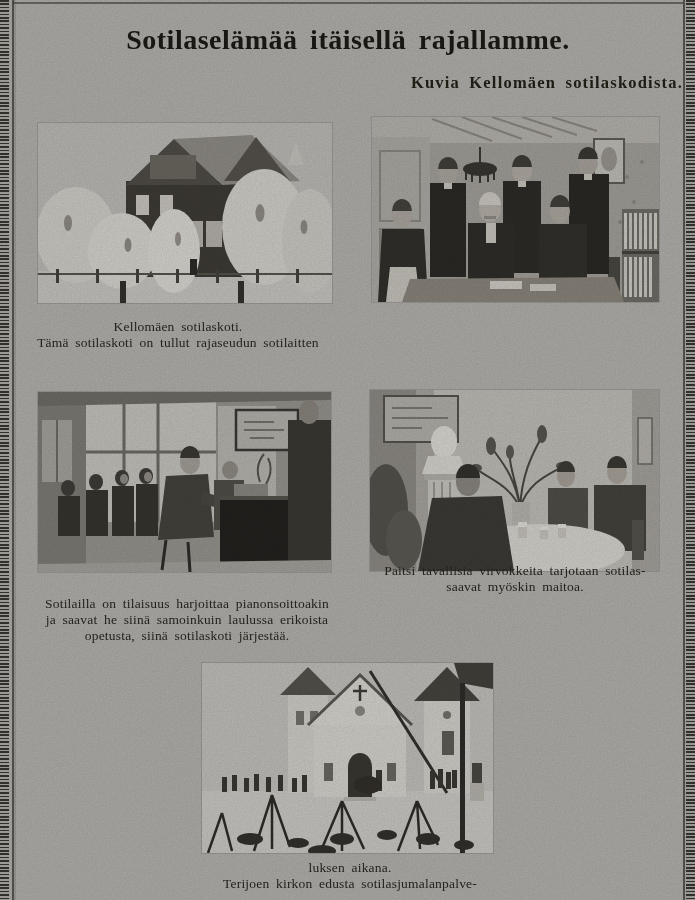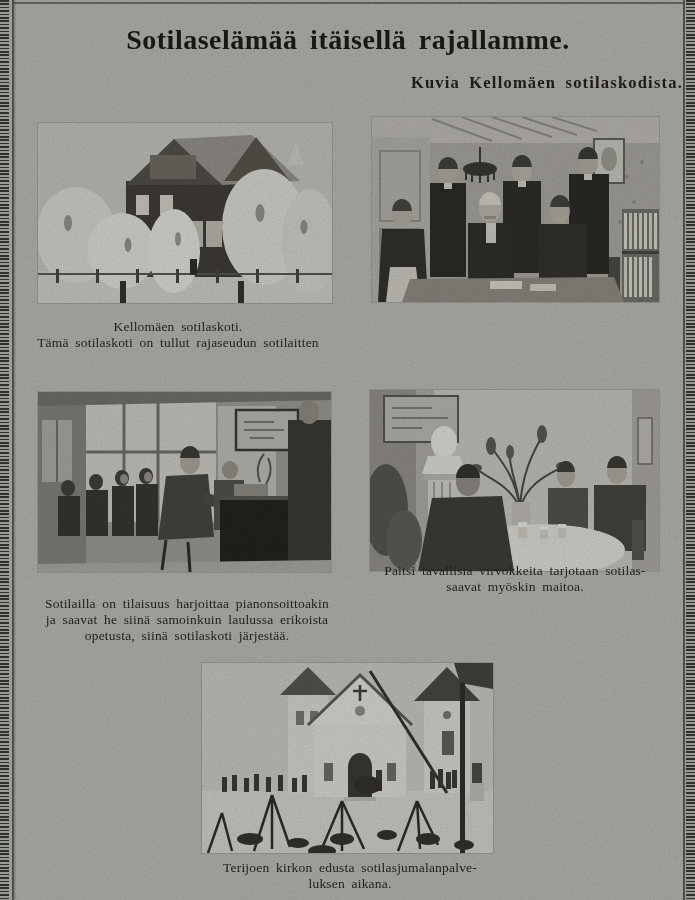--- a/index.html
+++ b/index.html
@@ -314,22 +314,22 @@
     <div>ja saavat he siinä samoinkuin laulussa erikoista</div>
     <div>opetusta, siinä sotilaskoti järjestää.</div>
   </div>
 
   <div class="caption cap-3">
     <div>Paitsi tavallisia virvokkeita tarjotaan sotilas-</div>
     <div>saavat myöskin maitoa.</div>
   </div>
 
   <div class="caption cap-4">
+    <div>luksen aikana.</div>
     <div>Terijoen kirkon edusta sotilasjumalanpalve-</div>
-    <div>luksen aikana.</div>
   </div>
 
   <div class="grain">
     <svg width="695" height="900">
       <filter id="grainF">
         <feTurbulence type="fractalNoise" baseFrequency="0.8" numOctaves="2" stitchTiles="stitch"></feTurbulence>
         <feColorMatrix type="matrix" values="0 0 0 0 0  0 0 0 0 0  0 0 0 0 0  0.55 0.55 0.55 0 0"></feColorMatrix>
       </filter>
       <rect width="695" height="900" filter="url(#grainF)" opacity="0.14"></rect>
     </svg>

